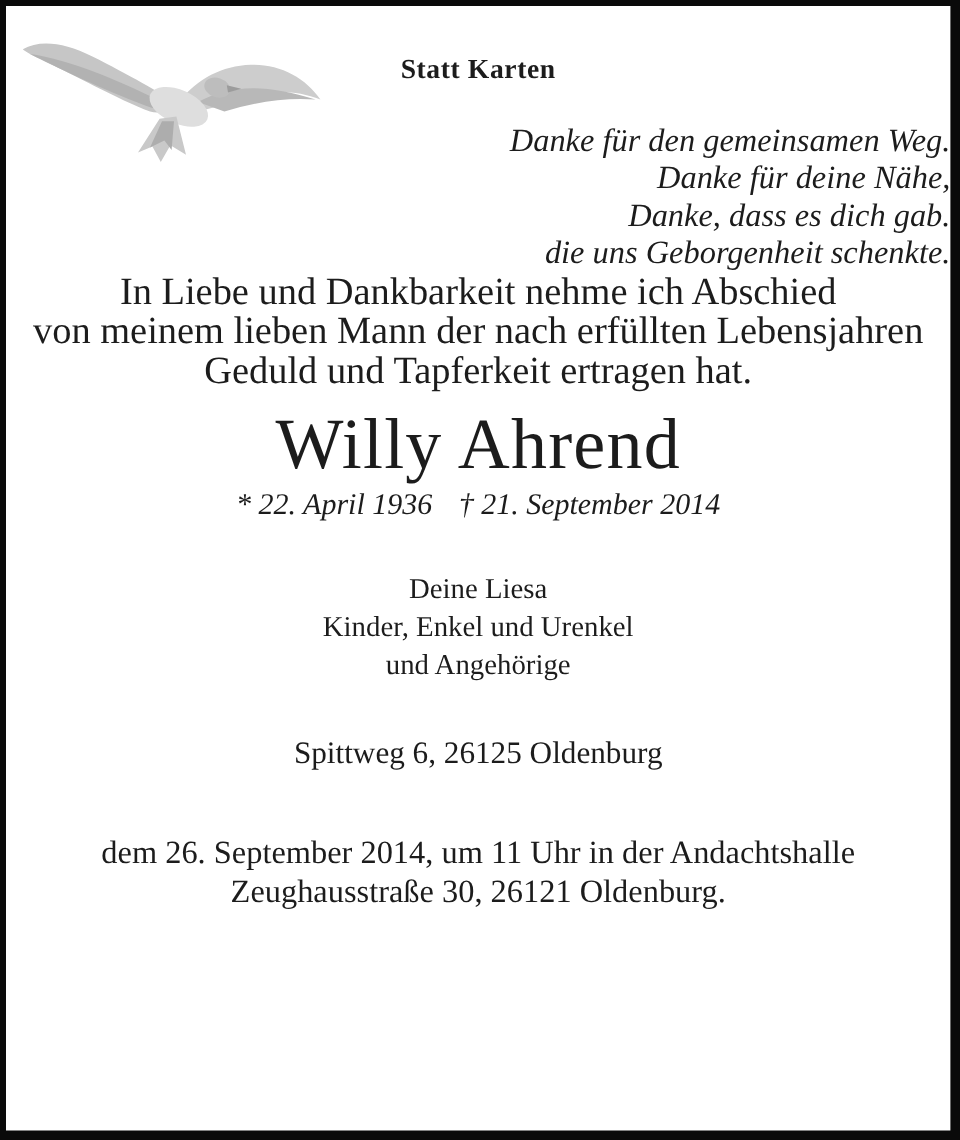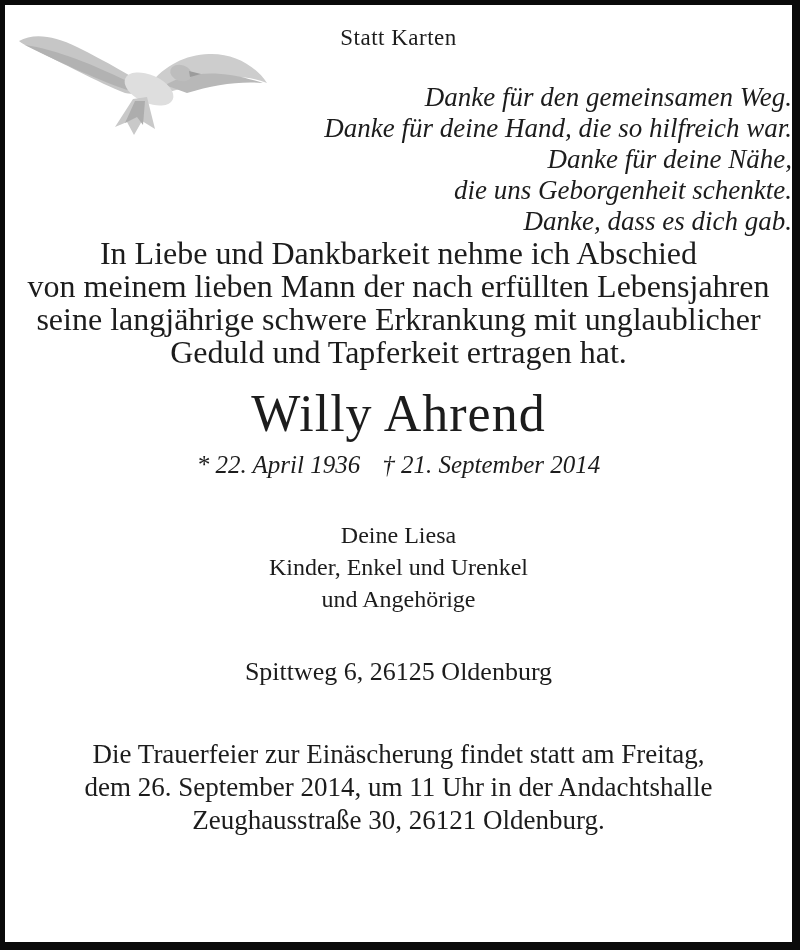--- a/index.html
+++ b/index.html
@@ -28,40 +28,40 @@
   }
   .bird {
     position: absolute;
     top: 22px;
     left: 10px;
     width: 258px;
     height: 110px;
     pointer-events: none;
   }
   .statt-karten {
-    padding-top: 20px;
+    padding-top: 40px;
     font-size: 23px;
-    font-weight: normal;
+    font-weight: bold;
     letter-spacing: 0.5px;
   }
   .poem {
     margin-top: 31px;
     font-style: italic;
     font-size: 27px;
     line-height: 31px;
     text-align: right;
   }
   .intro {
     font-size: 32px;
     line-height: 33px;
     font-family: Liberation Serif, serif;
   }
   .deceased-name {
     margin-top: 16px;
-    font-size: 52px;
+    font-size: 60px;
     line-height: 58px;
     font-weight: normal;
     letter-spacing: 1px;
     text-align: center;
   }
   .dates {
     margin-top: 8px;
     font-size: 25px;
     line-height: 28px;
     font-style: italic;
@@ -107,47 +107,44 @@
       <path d="M174,44 L186,47 L175,50 Z" fill="#9c9c9c"></path>
 
       <path d="M118,72 L100,100 L112,95 L119,108 L127,94 L140,102 L132,70 Z" fill="#c9c9c9"></path>
       <path d="M120,74 L110,96 L122,90 L128,98 L130,74 Z" fill="#adadad"></path>
     </svg>
 
     <div class="statt-karten">Statt Karten</div>
 
     <div class="poem">
       <div>Danke für den gemeinsamen Weg.</div>
-      <div>Danke für deine Hand, die so hilfreich war.</div>
       <div>Danke für deine Nähe,</div>
+      <div>Danke, dass es dich gab.</div>
       <div>die uns Geborgenheit schenkte.</div>
-      <div>Danke, dass es dich gab.</div>
     </div>
 
     <div class="intro">
       <div>In Liebe und Dankbarkeit nehme ich Abschied</div>
       <div>von meinem lieben Mann der nach erfüllten Lebensjahren</div>
-      <div>seine langjährige schwere Erkrankung mit unglaublicher</div>
       <div>Geduld und Tapferkeit ertragen hat.</div>
     </div>
 
     <div class="deceased-name">Willy Ahrend</div>
 
     <div class="dates">
       <span>* 22. April 1936</span><span class="sep"></span><span>† 21. September 2014</span>
     </div>
 
     <div class="family">
       <div>Deine Liesa</div>
       <div>Kinder, Enkel und Urenkel</div>
       <div>und Angehörige</div>
     </div>
 
     <div class="address">Spittweg 6, 26125 Oldenburg</div>
 
     <div class="funeral">
-      <div>Die Trauerfeier zur Einäscherung findet statt am Freitag,</div>
       <div>dem 26. September 2014, um 11 Uhr in der Andachtshalle</div>
       <div>Zeughausstraße 30, 26121 Oldenburg.</div>
     </div>
 
   </div>
 </div>
 
 </body></html>

